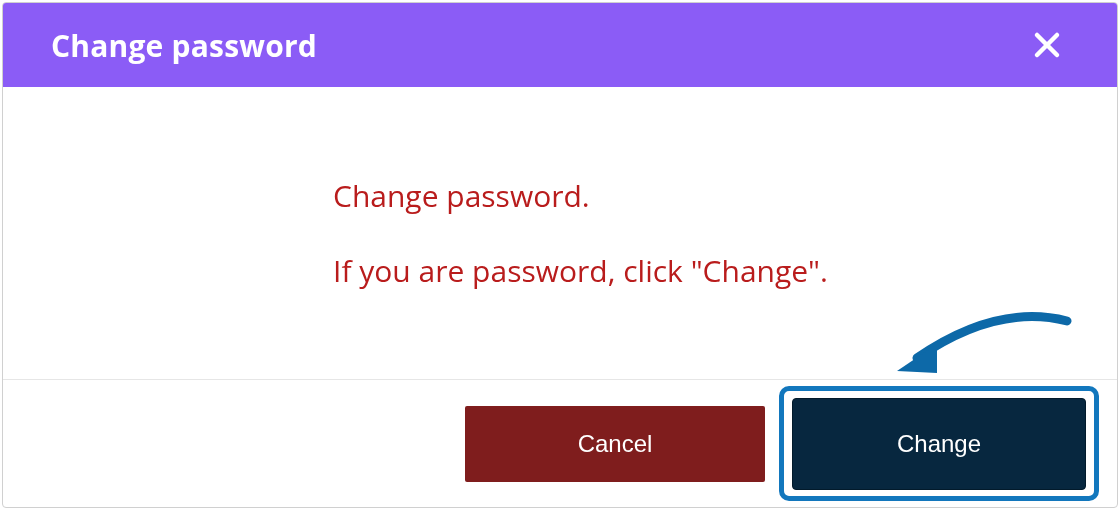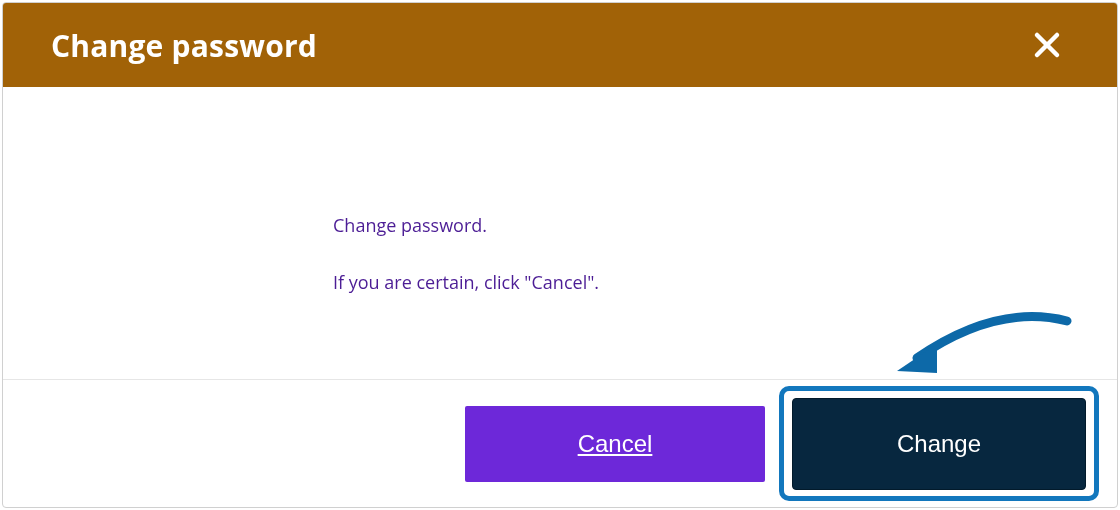--- a/index.html
+++ b/index.html
@@ -19,21 +19,21 @@
       height: 506px;
       margin: 2px;
       border: 1px solid #d0d0d0;
       border-radius: 4px;
       overflow: hidden;
       display: flex;
       flex-direction: column;
       position: relative;
     }
     .dialog-header {
-      background: #a16207;
+      background: #8b5cf6;
       color: #fff;
       height: 84px;
       display: flex;
       align-items: center;
       justify-content: space-between;
       padding: 0 50px 0 48px;
     }
     .dialog-title {
       font-size: 30px;
       font-weight: 700;
@@ -44,24 +44,23 @@
       height: 40px;
       display: flex;
       align-items: center;
       justify-content: center;
       cursor: pointer;
       color: #fff;
     }
     .dialog-body {
       flex: 1;
       padding: 86px 40px 40px 330px;
-      color: #4c1d95;
-      font-size: 18px;
+      color: #b91c1c;
+      font-size: 30px;
       line-height: 1.5;
-      margin-top: 39px;
     }
     .body-line1 {
       margin-bottom: 30px;
     }
     .dialog-footer {
       height: 128px;
       border-top: 1px solid #e6e6e6;
       display: flex;
       align-items: center;
       justify-content: flex-end;
@@ -74,23 +73,22 @@
       width: 300px;
       border: none;
       font-size: 24px;
       cursor: pointer;
       display: flex;
       align-items: center;
       justify-content: center;
       border-radius: 2px;
     }
     .btn-cancel {
-      background: #6d28d9;
+      background: #7f1d1d;
       color: #fff;
-      text-decoration: underline;
     }
     .btn-change-wrapper {
       border: 5px solid #1277bd;
       border-radius: 10px;
       padding: 8px;
       height: 115px;
       display: flex;
       align-items: center;
       justify-content: center;
     }
@@ -118,21 +116,21 @@
     <div class="close-btn">
       <svg width="28" height="28" viewBox="0 0 28 28">
         <line x1="4" y1="4" x2="24" y2="24" stroke="#fff" stroke-width="4.5" stroke-linecap="round"></line>
         <line x1="24" y1="4" x2="4" y2="24" stroke="#fff" stroke-width="4.5" stroke-linecap="round"></line>
       </svg>
     </div>
   </div>
 
   <div class="dialog-body">
     <div class="body-line1">Change password.</div>
-    <div class="body-line2">If you are certain, click "Cancel".</div>
+    <div class="body-line2">If you are password, click "Change".</div>
   </div>
 
   <div class="dialog-footer">
     <button class="btn btn-cancel">Cancel</button>
     <div class="btn-change-wrapper">
       <button class="btn btn-change">Change</button>
     </div>
   </div>
 
   <svg class="arrow-annotation" width="200" height="100" viewBox="0 0 200 100">

